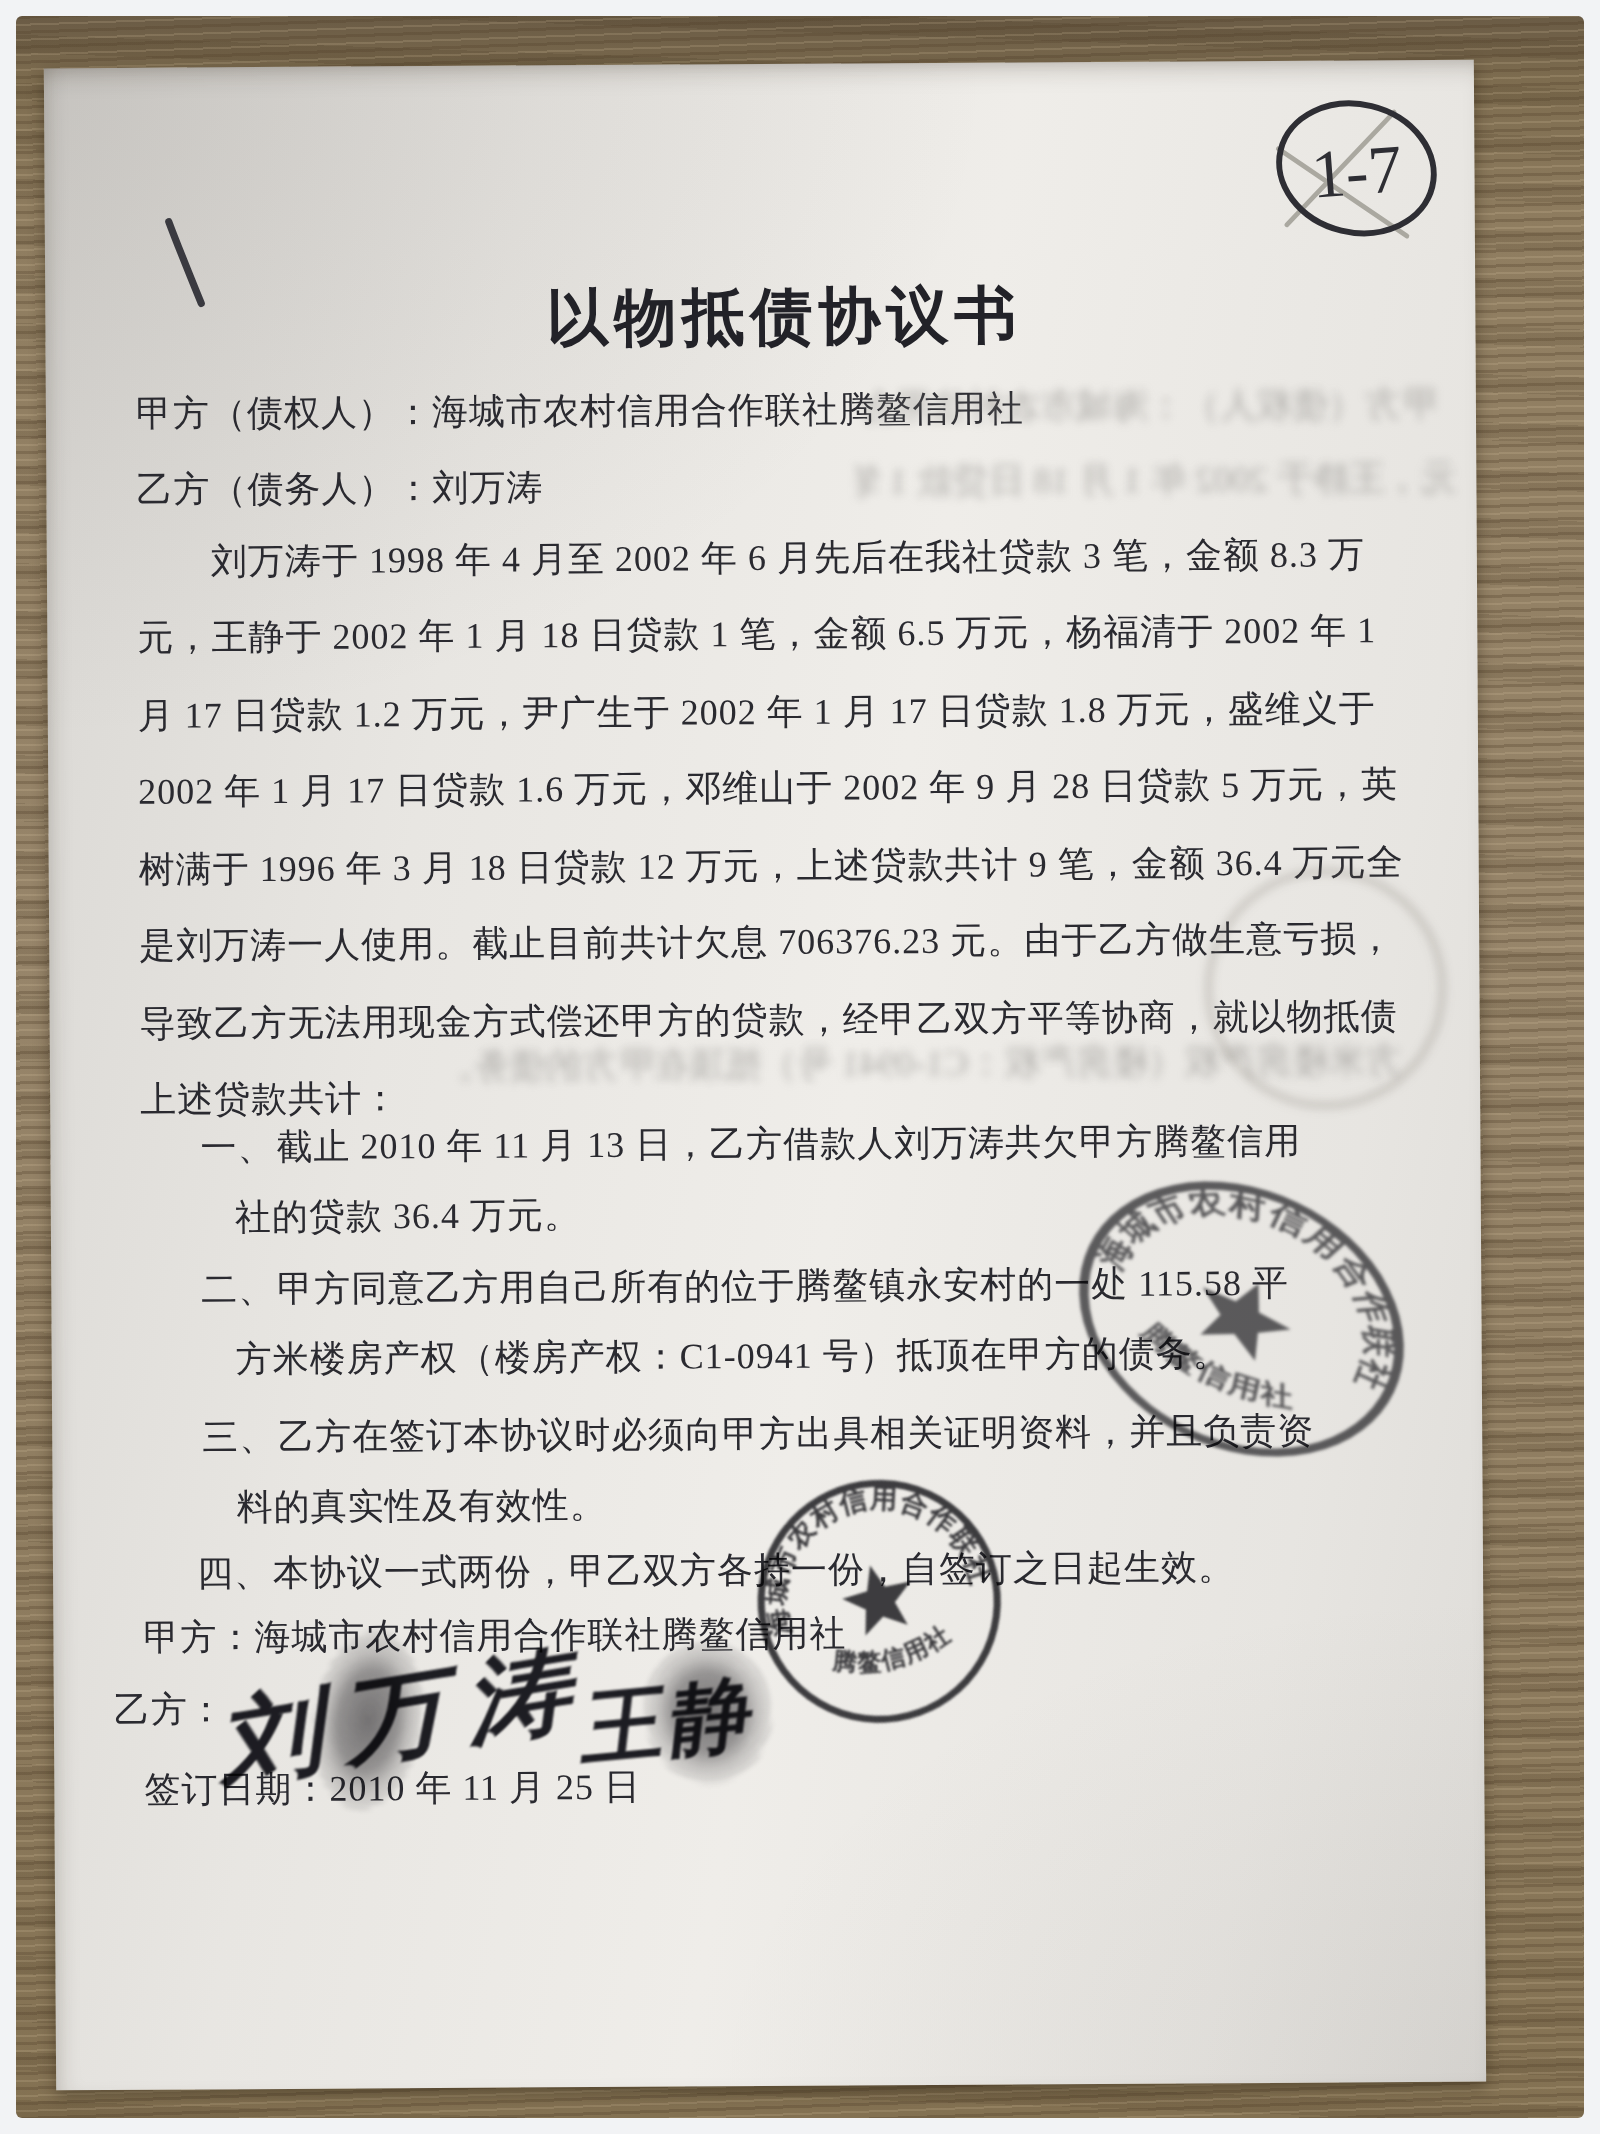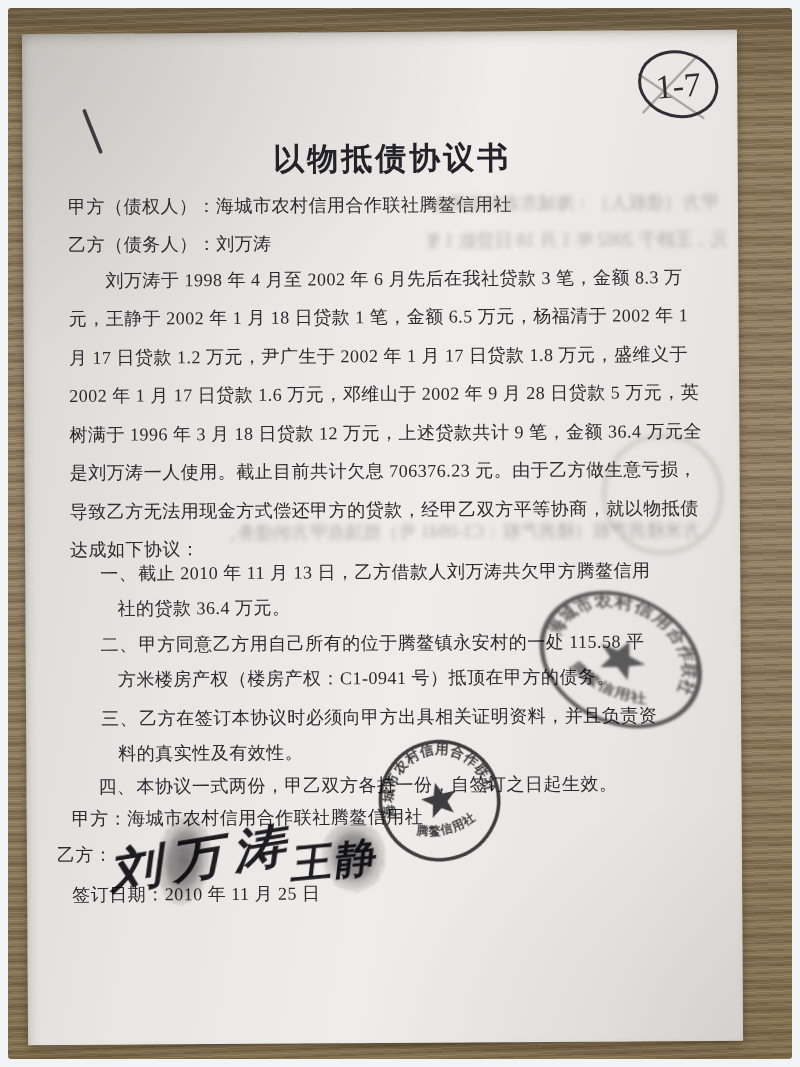--- a/index.html
+++ b/index.html
@@ -69,21 +69,21 @@
     <div class="abs tline" style="left:45px;top:161px;">甲方（债权人）：海城市农村信用合作联社腾鳌信用社</div>
     <div class="abs tline" style="left:45px;top:199px;">乙方（债务人）：刘万涛</div>
 
     <div class="abs tline" style="left:82px;top:235px;">刘万涛于 1998 年 4 月至 2002 年 6 月先后在我社贷款 3 笔，金额 8.3 万</div>
     <div class="abs tline" style="left:45px;top:273px;">元，王静于 2002 年 1 月 18 日贷款 1 笔，金额 6.5 万元，杨福清于 2002 年 1</div>
     <div class="abs tline" style="left:45px;top:312px;">月 17 日贷款 1.2 万元，尹广生于 2002 年 1 月 17 日贷款 1.8 万元，盛维义于</div>
     <div class="abs tline" style="left:45px;top:350px;">2002 年 1 月 17 日贷款 1.6 万元，邓维山于 2002 年 9 月 28 日贷款 5 万元，英</div>
     <div class="abs tline" style="left:45px;top:389px;">树满于 1996 年 3 月 18 日贷款 12 万元，上述贷款共计 9 笔，金额 36.4 万元全</div>
     <div class="abs tline" style="left:45px;top:427px;">是刘万涛一人使用。截止目前共计欠息 706376.23 元。由于乙方做生意亏损，</div>
     <div class="abs tline" style="left:45px;top:466px;">导致乙方无法用现金方式偿还甲方的贷款，经甲乙双方平等协商，就以物抵债</div>
-    <div class="abs tline" style="left:45px;top:504px;">达成如下协议：</div>
+    <div class="abs tline" style="left:45px;top:504px;">上述贷款共计：</div>
 
     <div class="abs tline" style="left:75px;top:528px;">一、</div>
     <div class="abs tline" style="left:113px;top:528px;">截止 2010 年 11 月 13 日，乙方借款人刘万涛共欠甲方腾鳌信用</div>
     <div class="abs tline" style="left:92px;top:563px;">社的贷款 36.4 万元。</div>
 
     <div class="abs tline" style="left:75px;top:599px;">二、</div>
     <div class="abs tline" style="left:113px;top:599px;">甲方同意乙方用自己所有的位于腾鳌镇永安村的一处 115.58 平</div>
     <div class="abs tline" style="left:92px;top:634px;">方米楼房产权（楼房产权：C1-0941 号）抵顶在甲方的债务。</div>
 
     <div class="abs tline" style="left:75px;top:673px;">三、</div>

